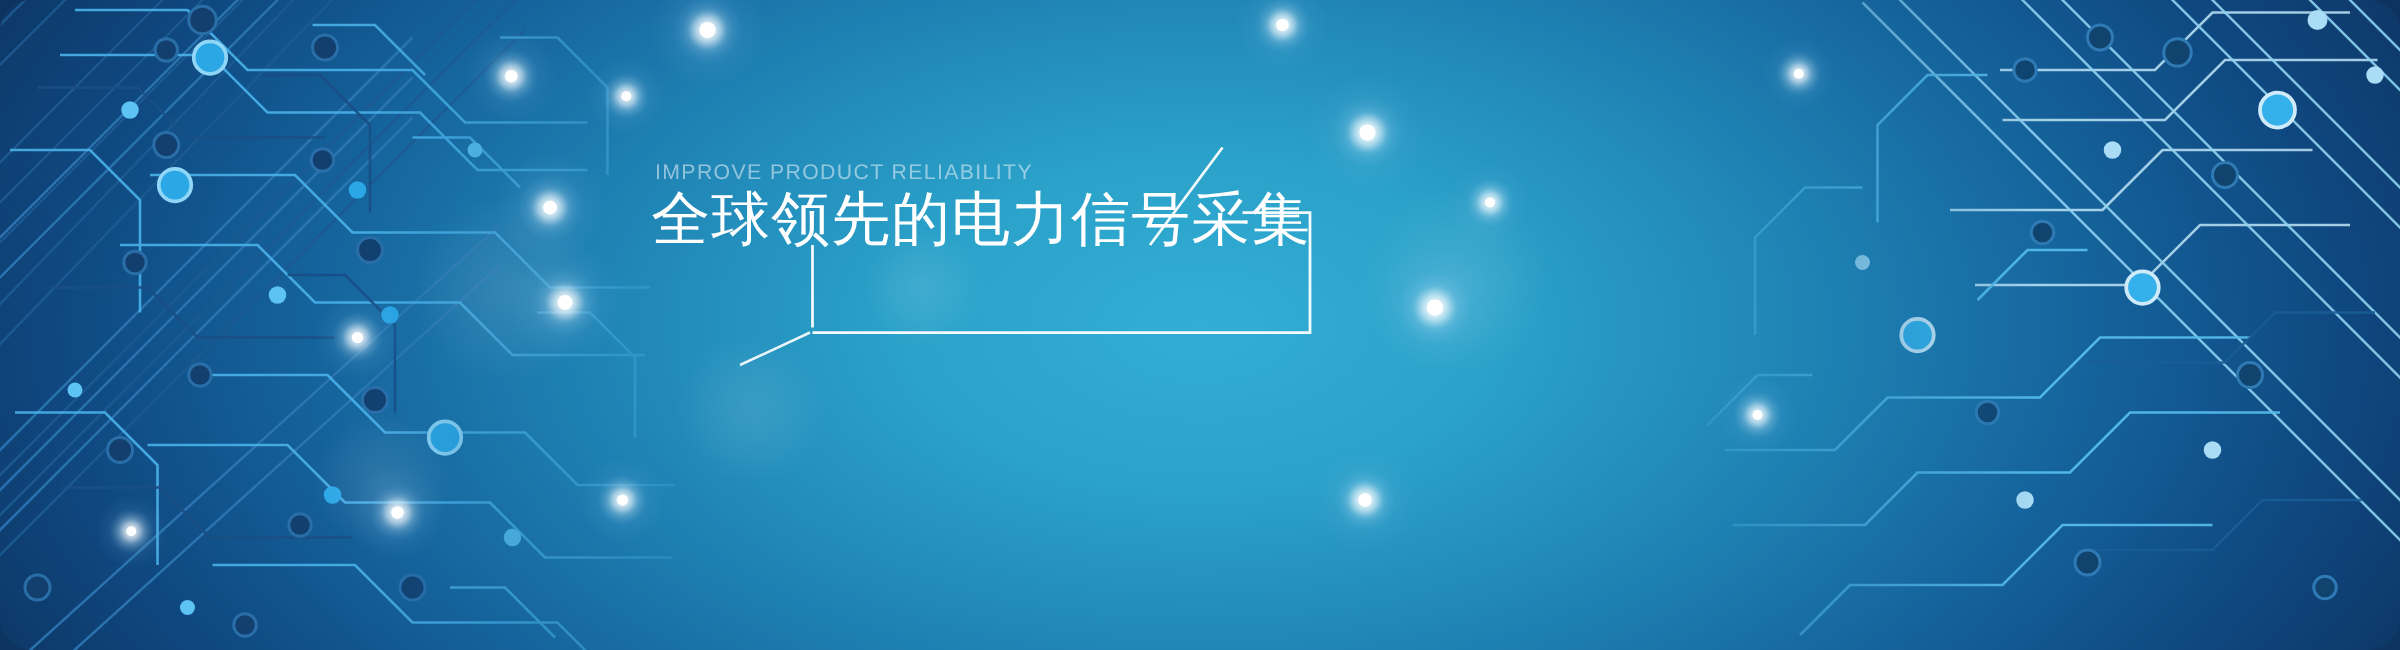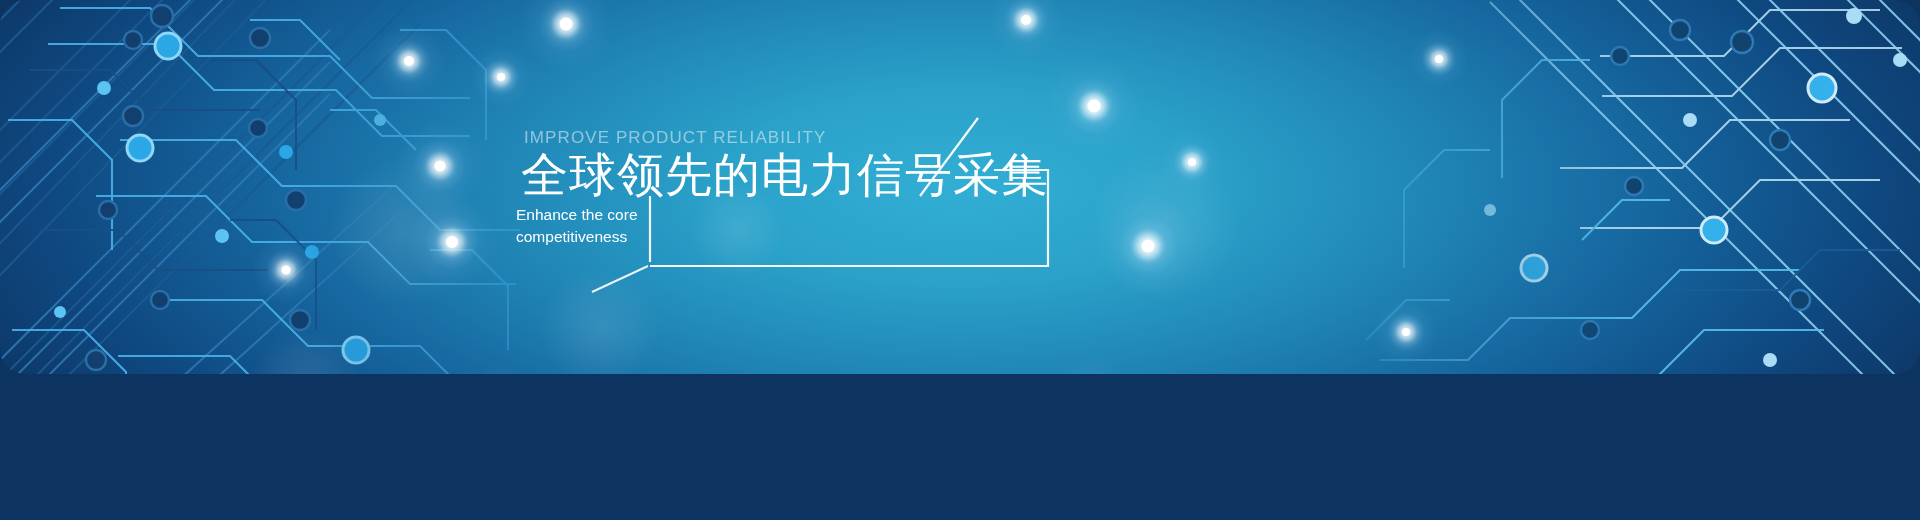--- a/index.html
+++ b/index.html
@@ -1,20 +1,20 @@
 <!DOCTYPE html>
 <html><head>
 <meta charset="utf-8">
 <style>
   html,body{margin:0;padding:0;background:#0d3360;}
   body{font-family:"Liberation Sans",sans-serif;}
 
   .banner{
     position:relative;
-    width:1920px;height:374px;
+    width:1920px;height:520px;
     overflow:hidden;
     background:
       radial-gradient(ellipse 58% 120% at 50% 50%, #32aed4 0%, #2aa1c9 22%, #1f83b4 44%, #15639c 64%, #0f4880 82%, #0d3360 100%),
       #0d3360;
     border-radius: 25px;
   }
 
   
   .circuit{position:absolute;top:0;height:520px;width:640px;}
   .circuit.left{left:0;}
@@ -302,16 +302,15 @@
     <line x1="650" y1="196" x2="650" y2="262" stroke="#ffffff" stroke-width="2.2" opacity=".95"></line>
 
     <polyline points="994,170 1048,170 1048,266 650,266" fill="none" stroke="#ffffff" stroke-width="2.2" opacity=".95"></polyline>
 
     <line x1="592" y1="292" x2="648" y2="266" stroke="#ffffff" stroke-width="2" opacity=".9"></line>
   </svg>
 
   <div class="content">
     <div class="eyebrow">IMPROVE PRODUCT RELIABILITY</div>
     <div class="headline1">全球领先的电力信号采集</div>
-    <div class="caption">Enhance the core competitiveness</div>
   </div>
 
 </div>
 
 </body></html>

